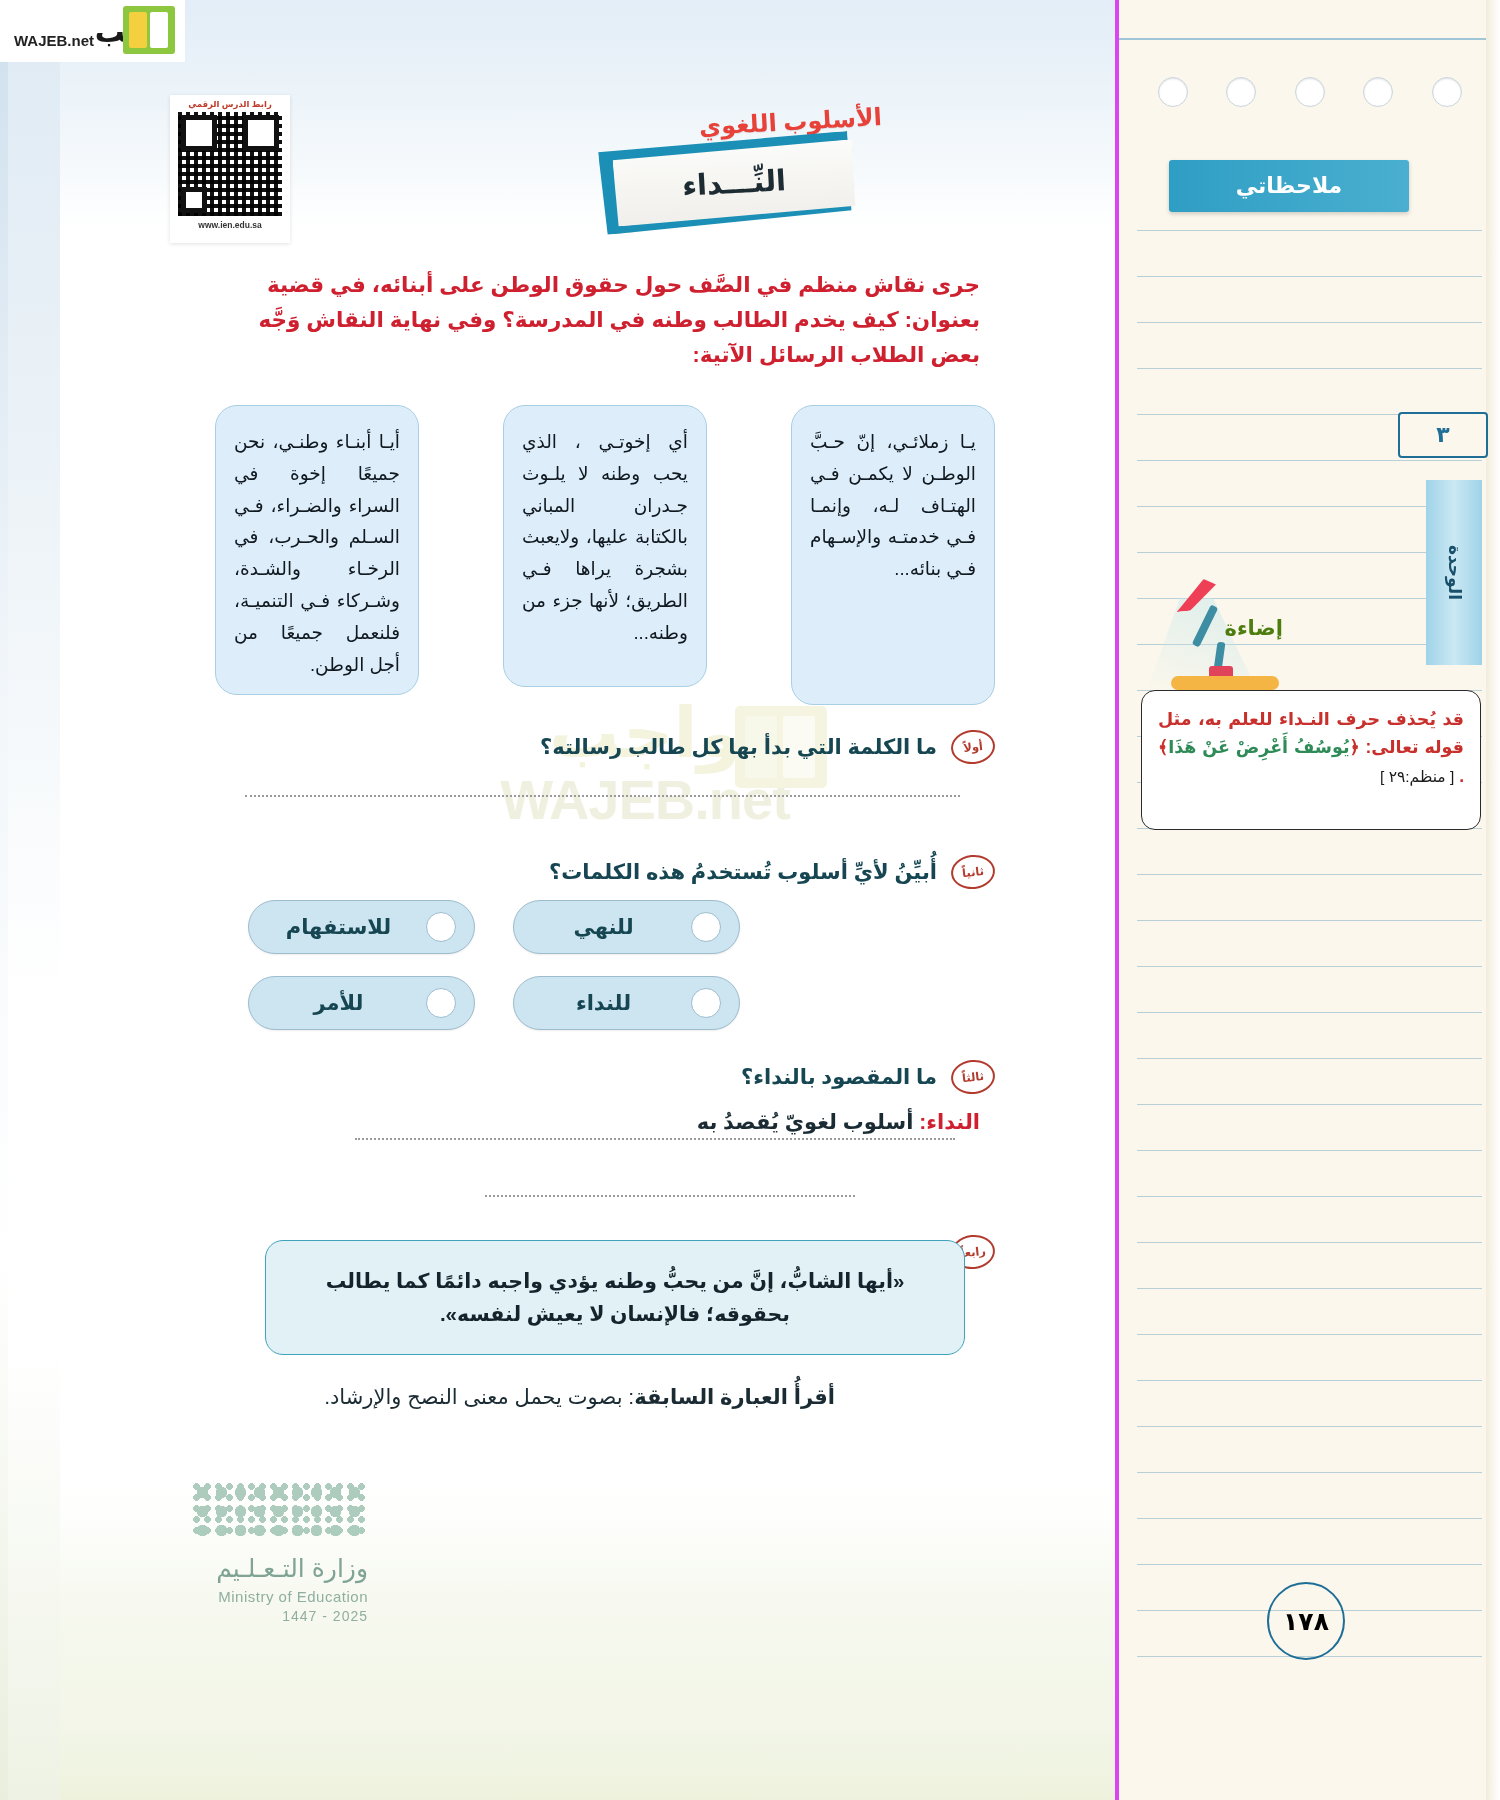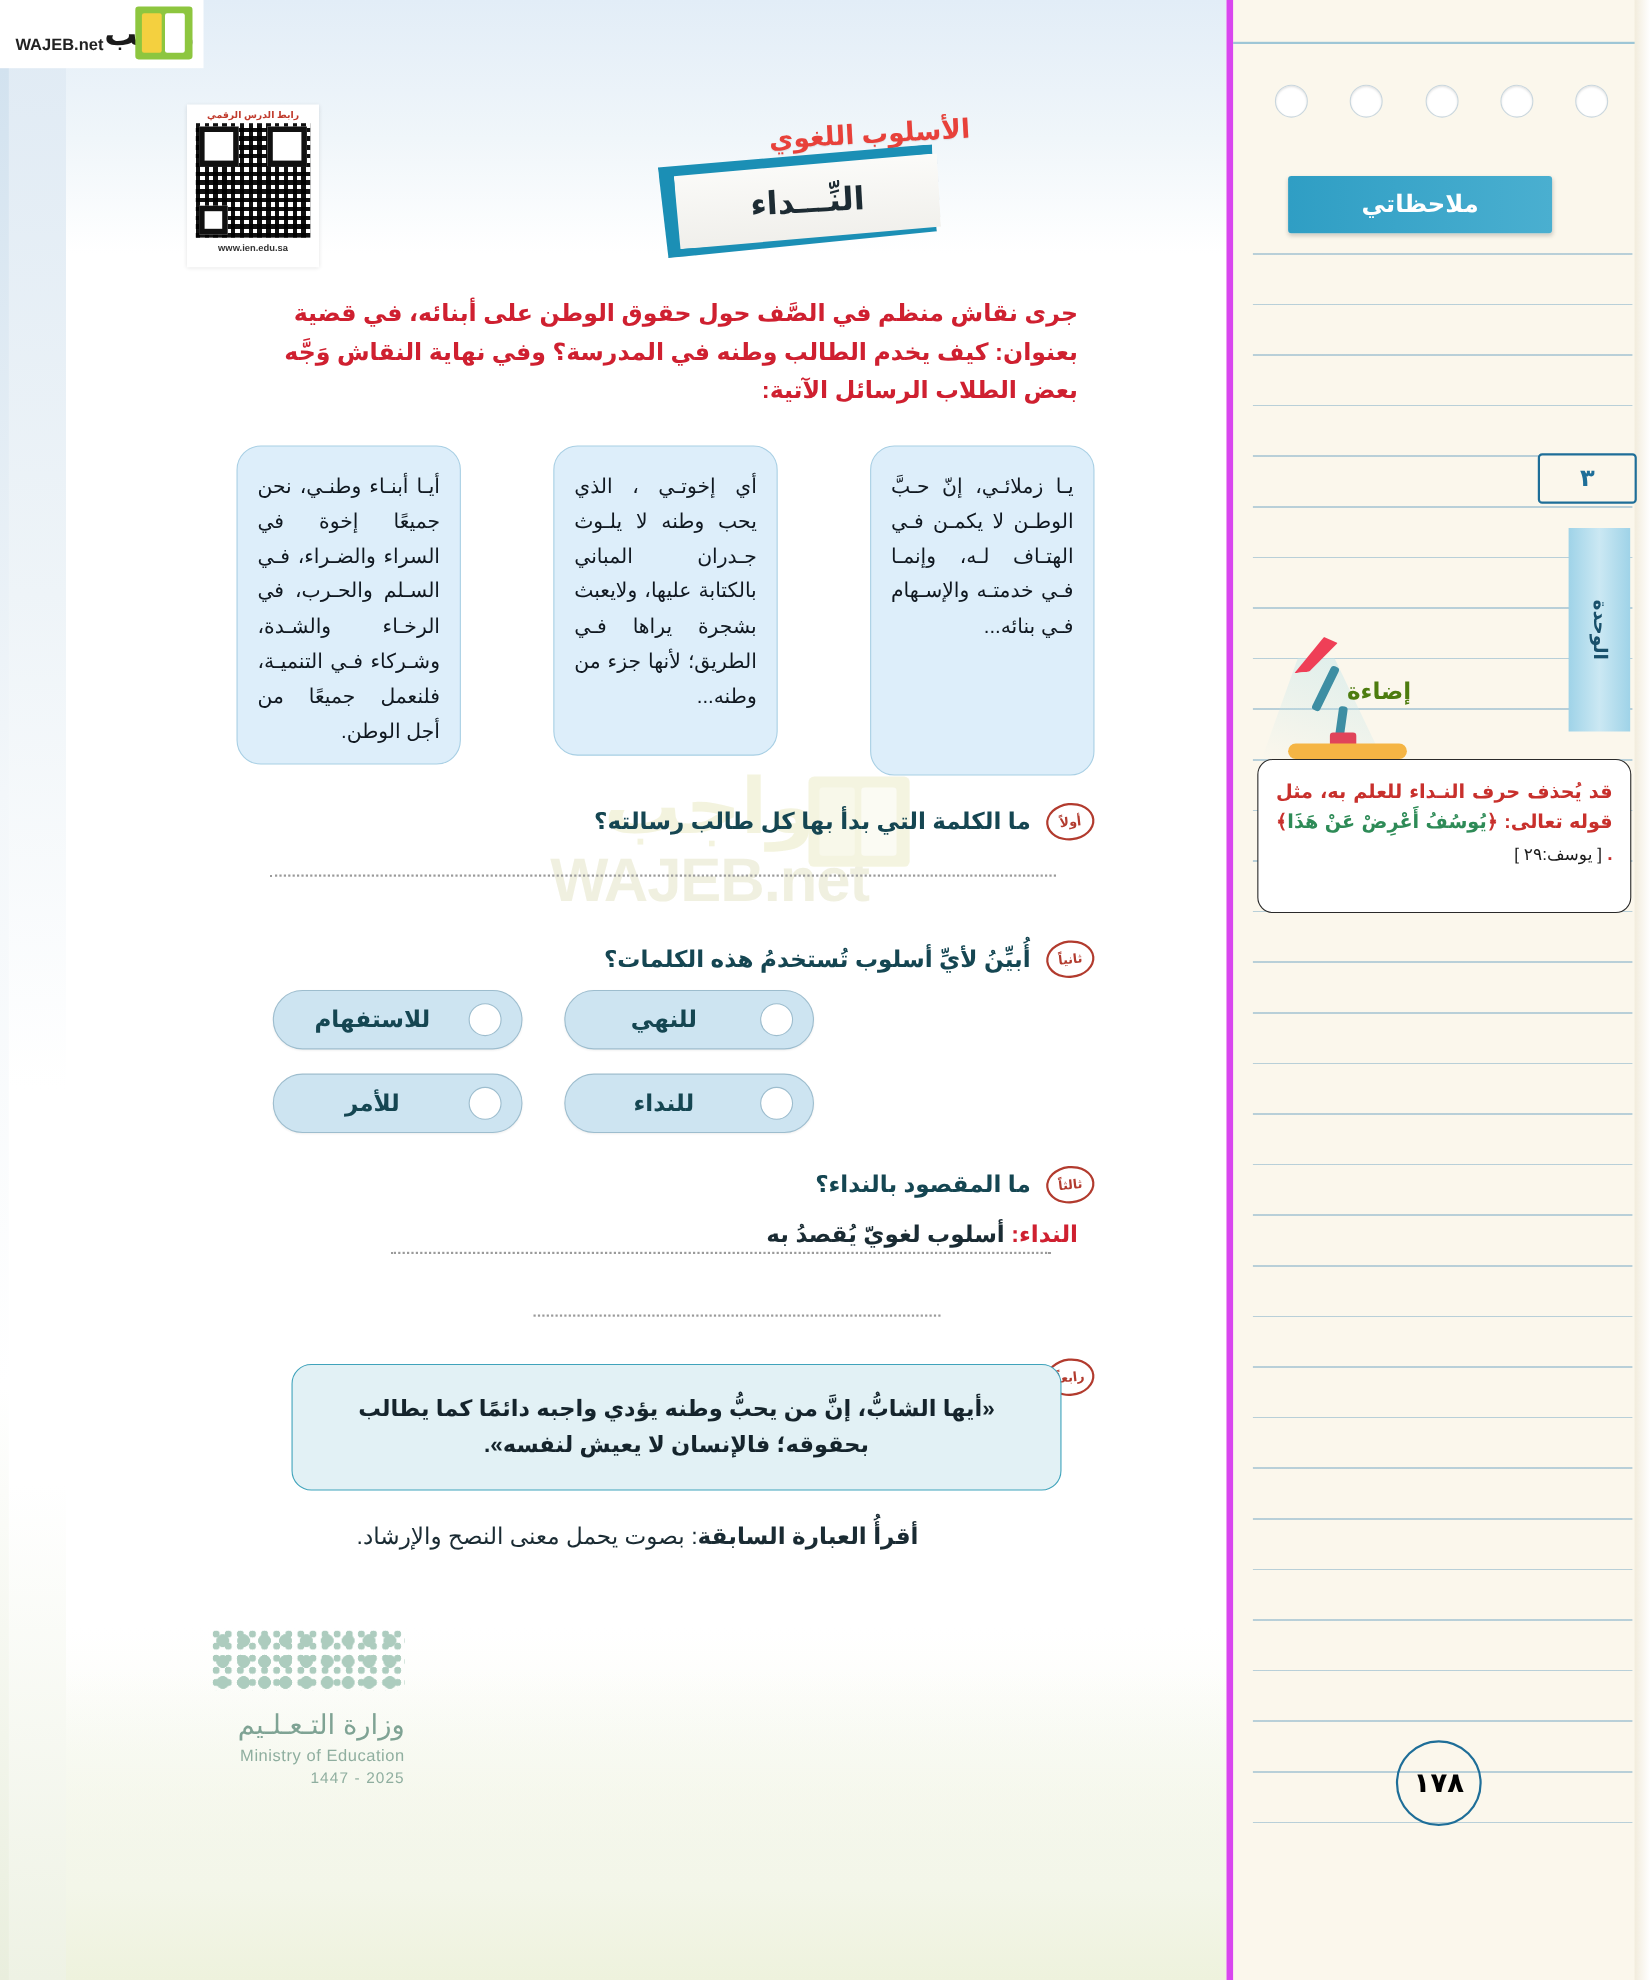--- a/index.html
+++ b/index.html
@@ -302,21 +302,21 @@
   .wm-book::after {
     content:""; position:absolute; left:48px; top:10px;
     width:32px; height:62px; background:#f3f3da; border-radius:3px;
   }
 
   
   .notebook {
     position: absolute; left: 1115px; top: 0;
     width: 385px; height: 1800px;
     background: #fbf7ec;
-    border-left: 6px solid #d946ef;
+    border-left: 4px solid #d946ef;
   }
   .nb-toprule {
     position: absolute; left: 0; top: 38px; width: 100%; height: 2px;
     background: #9ec6d6;
   }
   .nb-rightedge {
     position: absolute; right: 0; top: 0; width: 14px; height: 1800px;
     background: linear-gradient(90deg,#f2ecdc,#ffffff);
   }
   .nb-holes {
@@ -562,19 +562,19 @@
       <span class="lamp-glow"></span>
       <span class="lamp-head"></span>
       <span class="lamp-neck2"></span>
       <span class="lamp-neck1"></span>
       <span class="lamp-stand"></span>
       <span class="lamp-base"></span>
       <span class="lamp-label">إضاءة</span>
     </div>
 
     <div class="note-card">
-      <span>قد يُحذف حرف النـداء للعلم به، مثل قوله تعالى: ﴿</span><span class="grn">يُوسُفُ أَعْرِضْ عَنْ هَذَا</span><span>﴾ .</span> <span class="ref">[ يوسف:٢٩ ]</span>
+      <span>قد يُحذف حرف النـداء للعلم به، مثل قوله تعالى: ﴿</span><span class="grn">يُوسُفُ أَعْرِضْ عَنْ هَذَا</span><span>﴾ .</span> <span class="ref">[ منظم:٢٩ ]</span>
     </div>
 
     <div class="page-num">١٧٨</div>
   </div>
 
 </div>
 
 </body></html>

